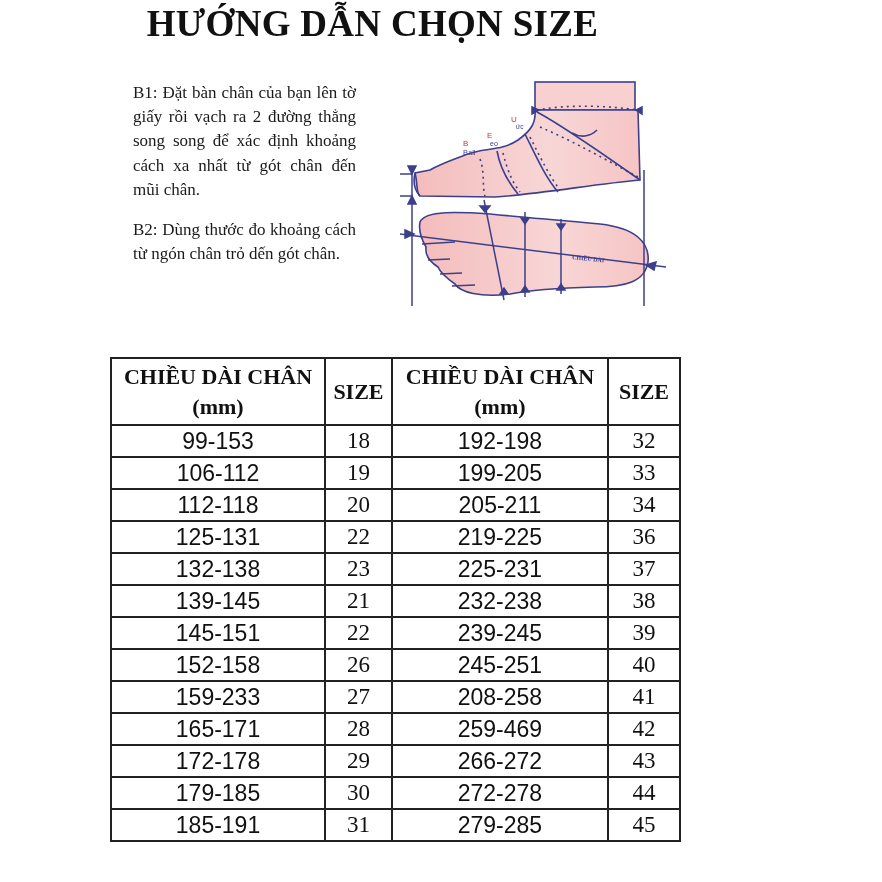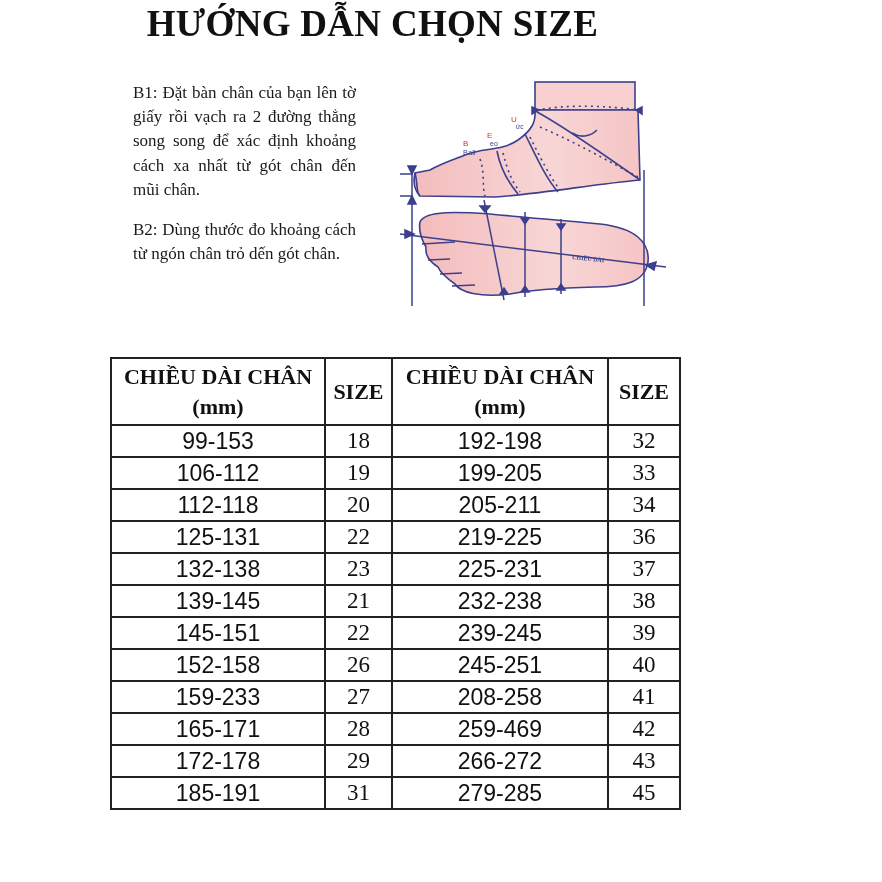--- a/index.html
+++ b/index.html
@@ -172,19 +172,25 @@
         <td class="len">259-469</td>
         <td class="sz">42</td>
       </tr>
       <tr>
         <td class="len">172-178</td>
         <td class="sz">29</td>
         <td class="len">266-272</td>
         <td class="sz">43</td>
       </tr>
       <tr>
+        <td class="len">179-185</td>
+        <td class="sz">30</td>
+        <td class="len">272-278</td>
+        <td class="sz">44</td>
+      </tr>
+      <tr>
         <td class="len">185-191</td>
         <td class="sz">31</td>
         <td class="len">279-285</td>
         <td class="sz">45</td>
       </tr>
     </tbody>
 </table>
 
 </body></html>

